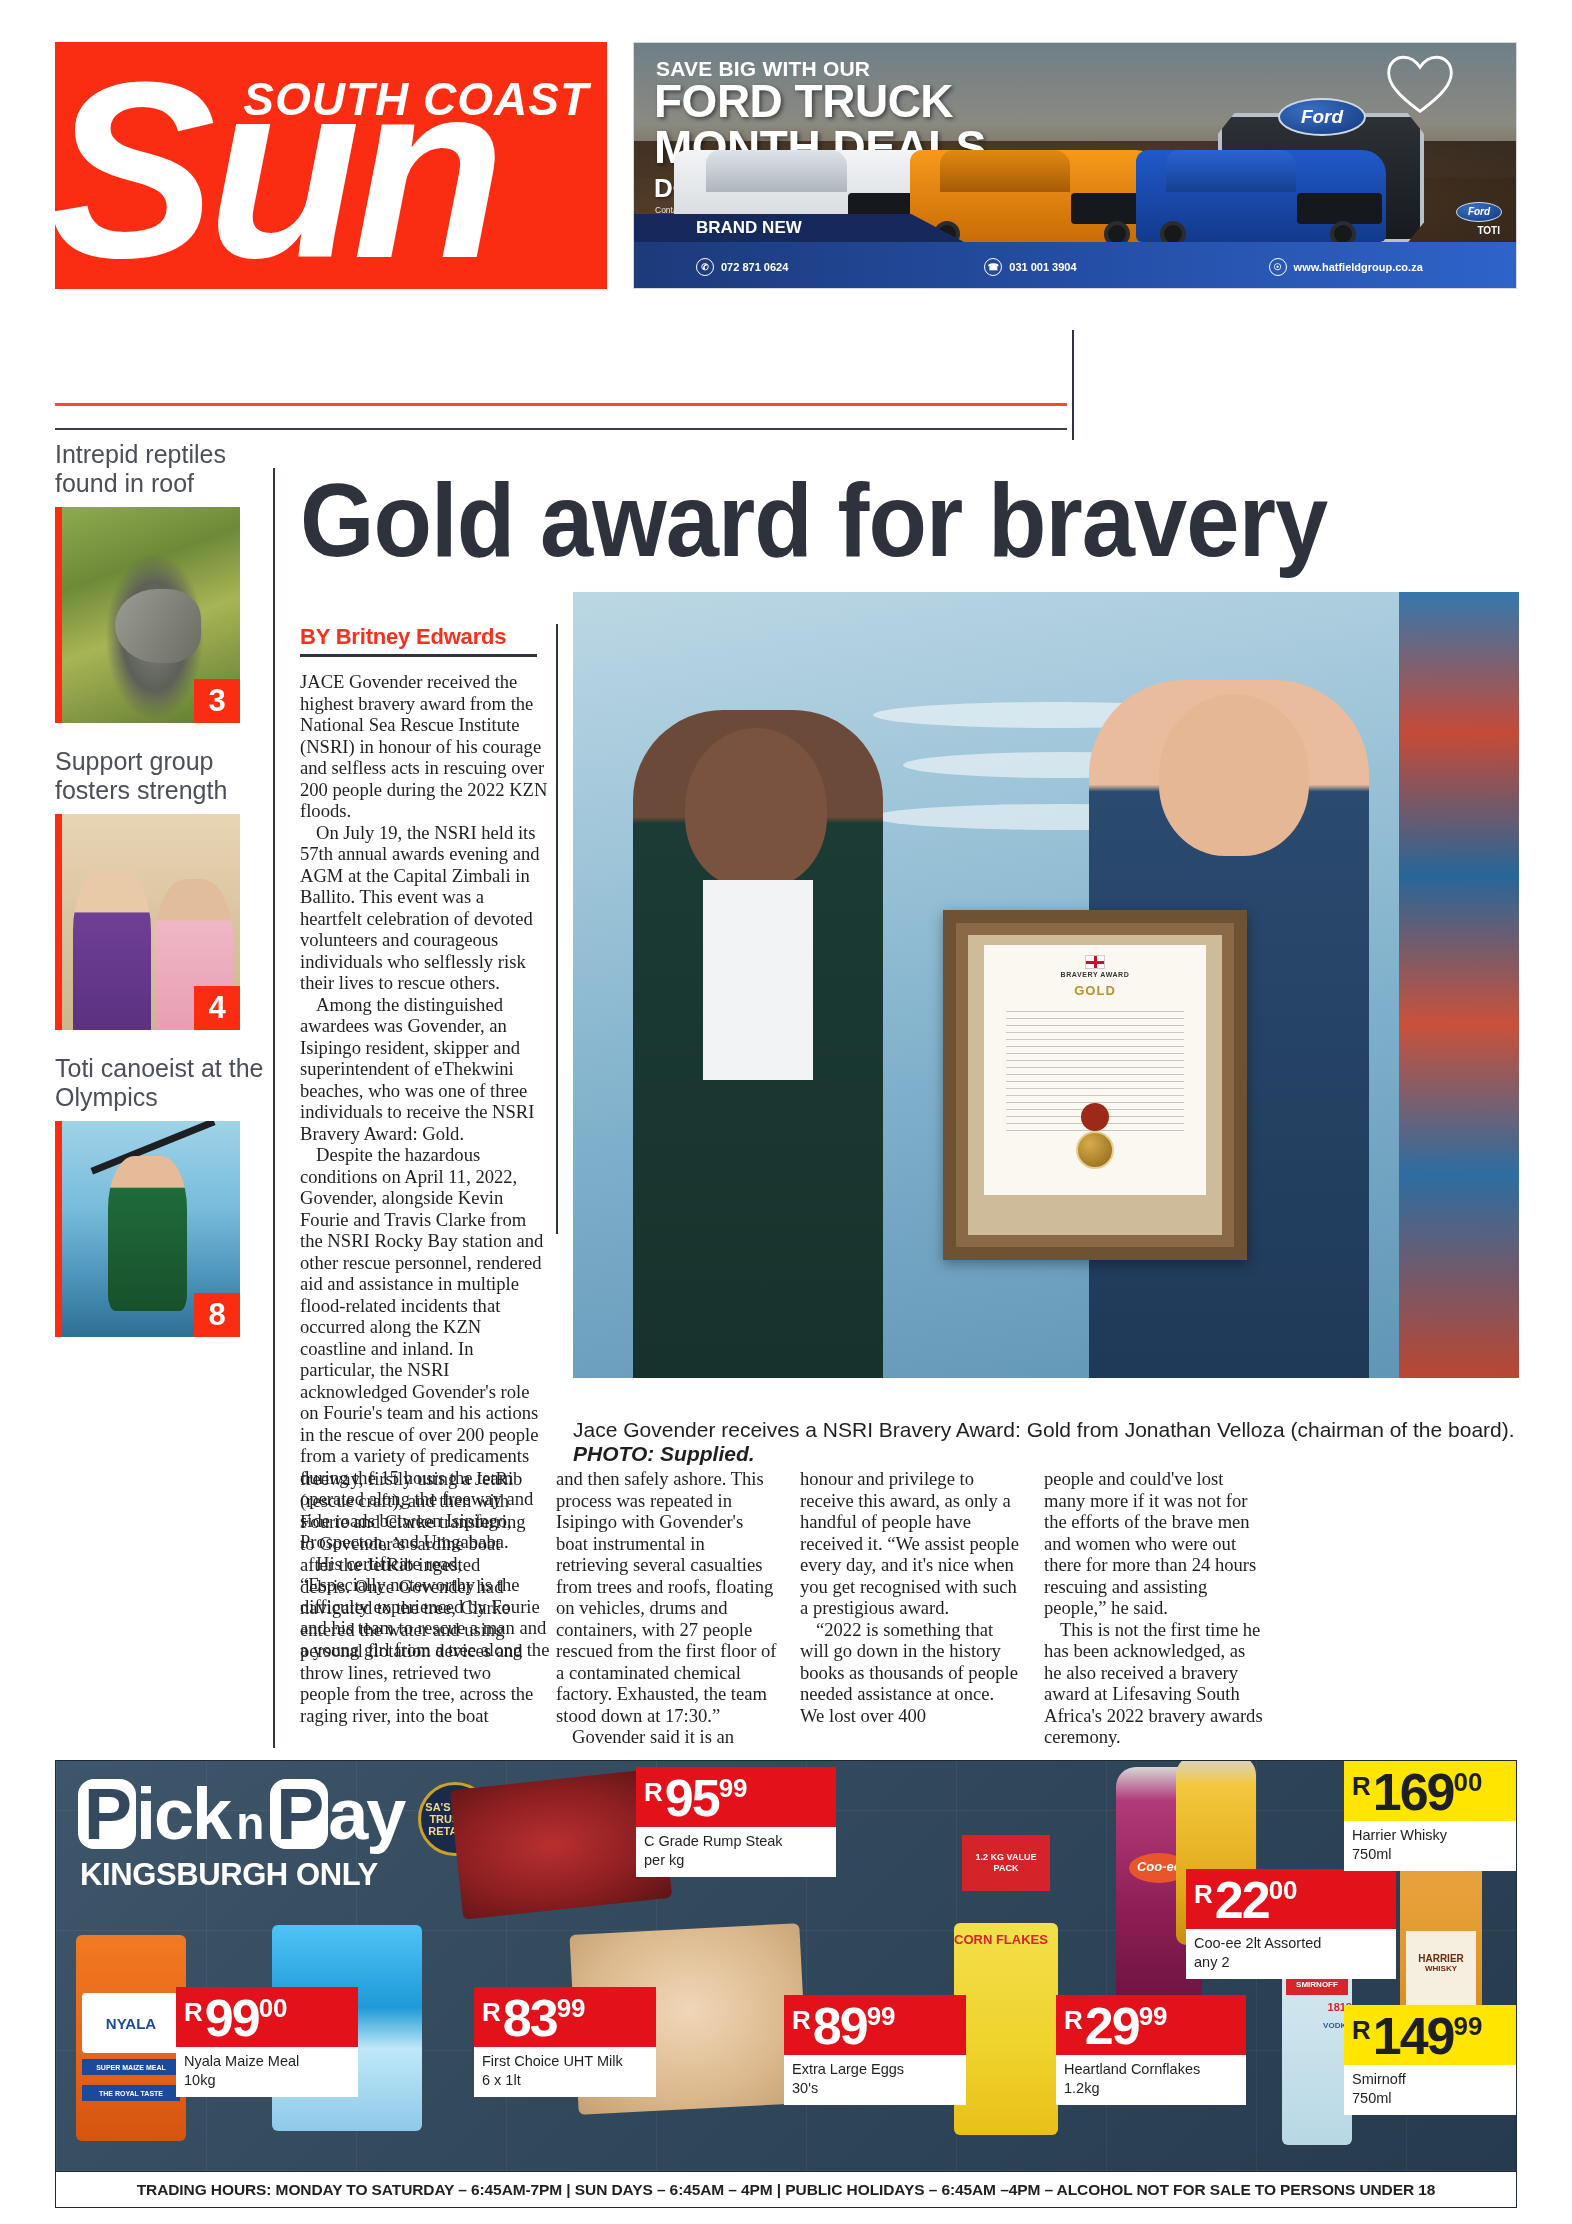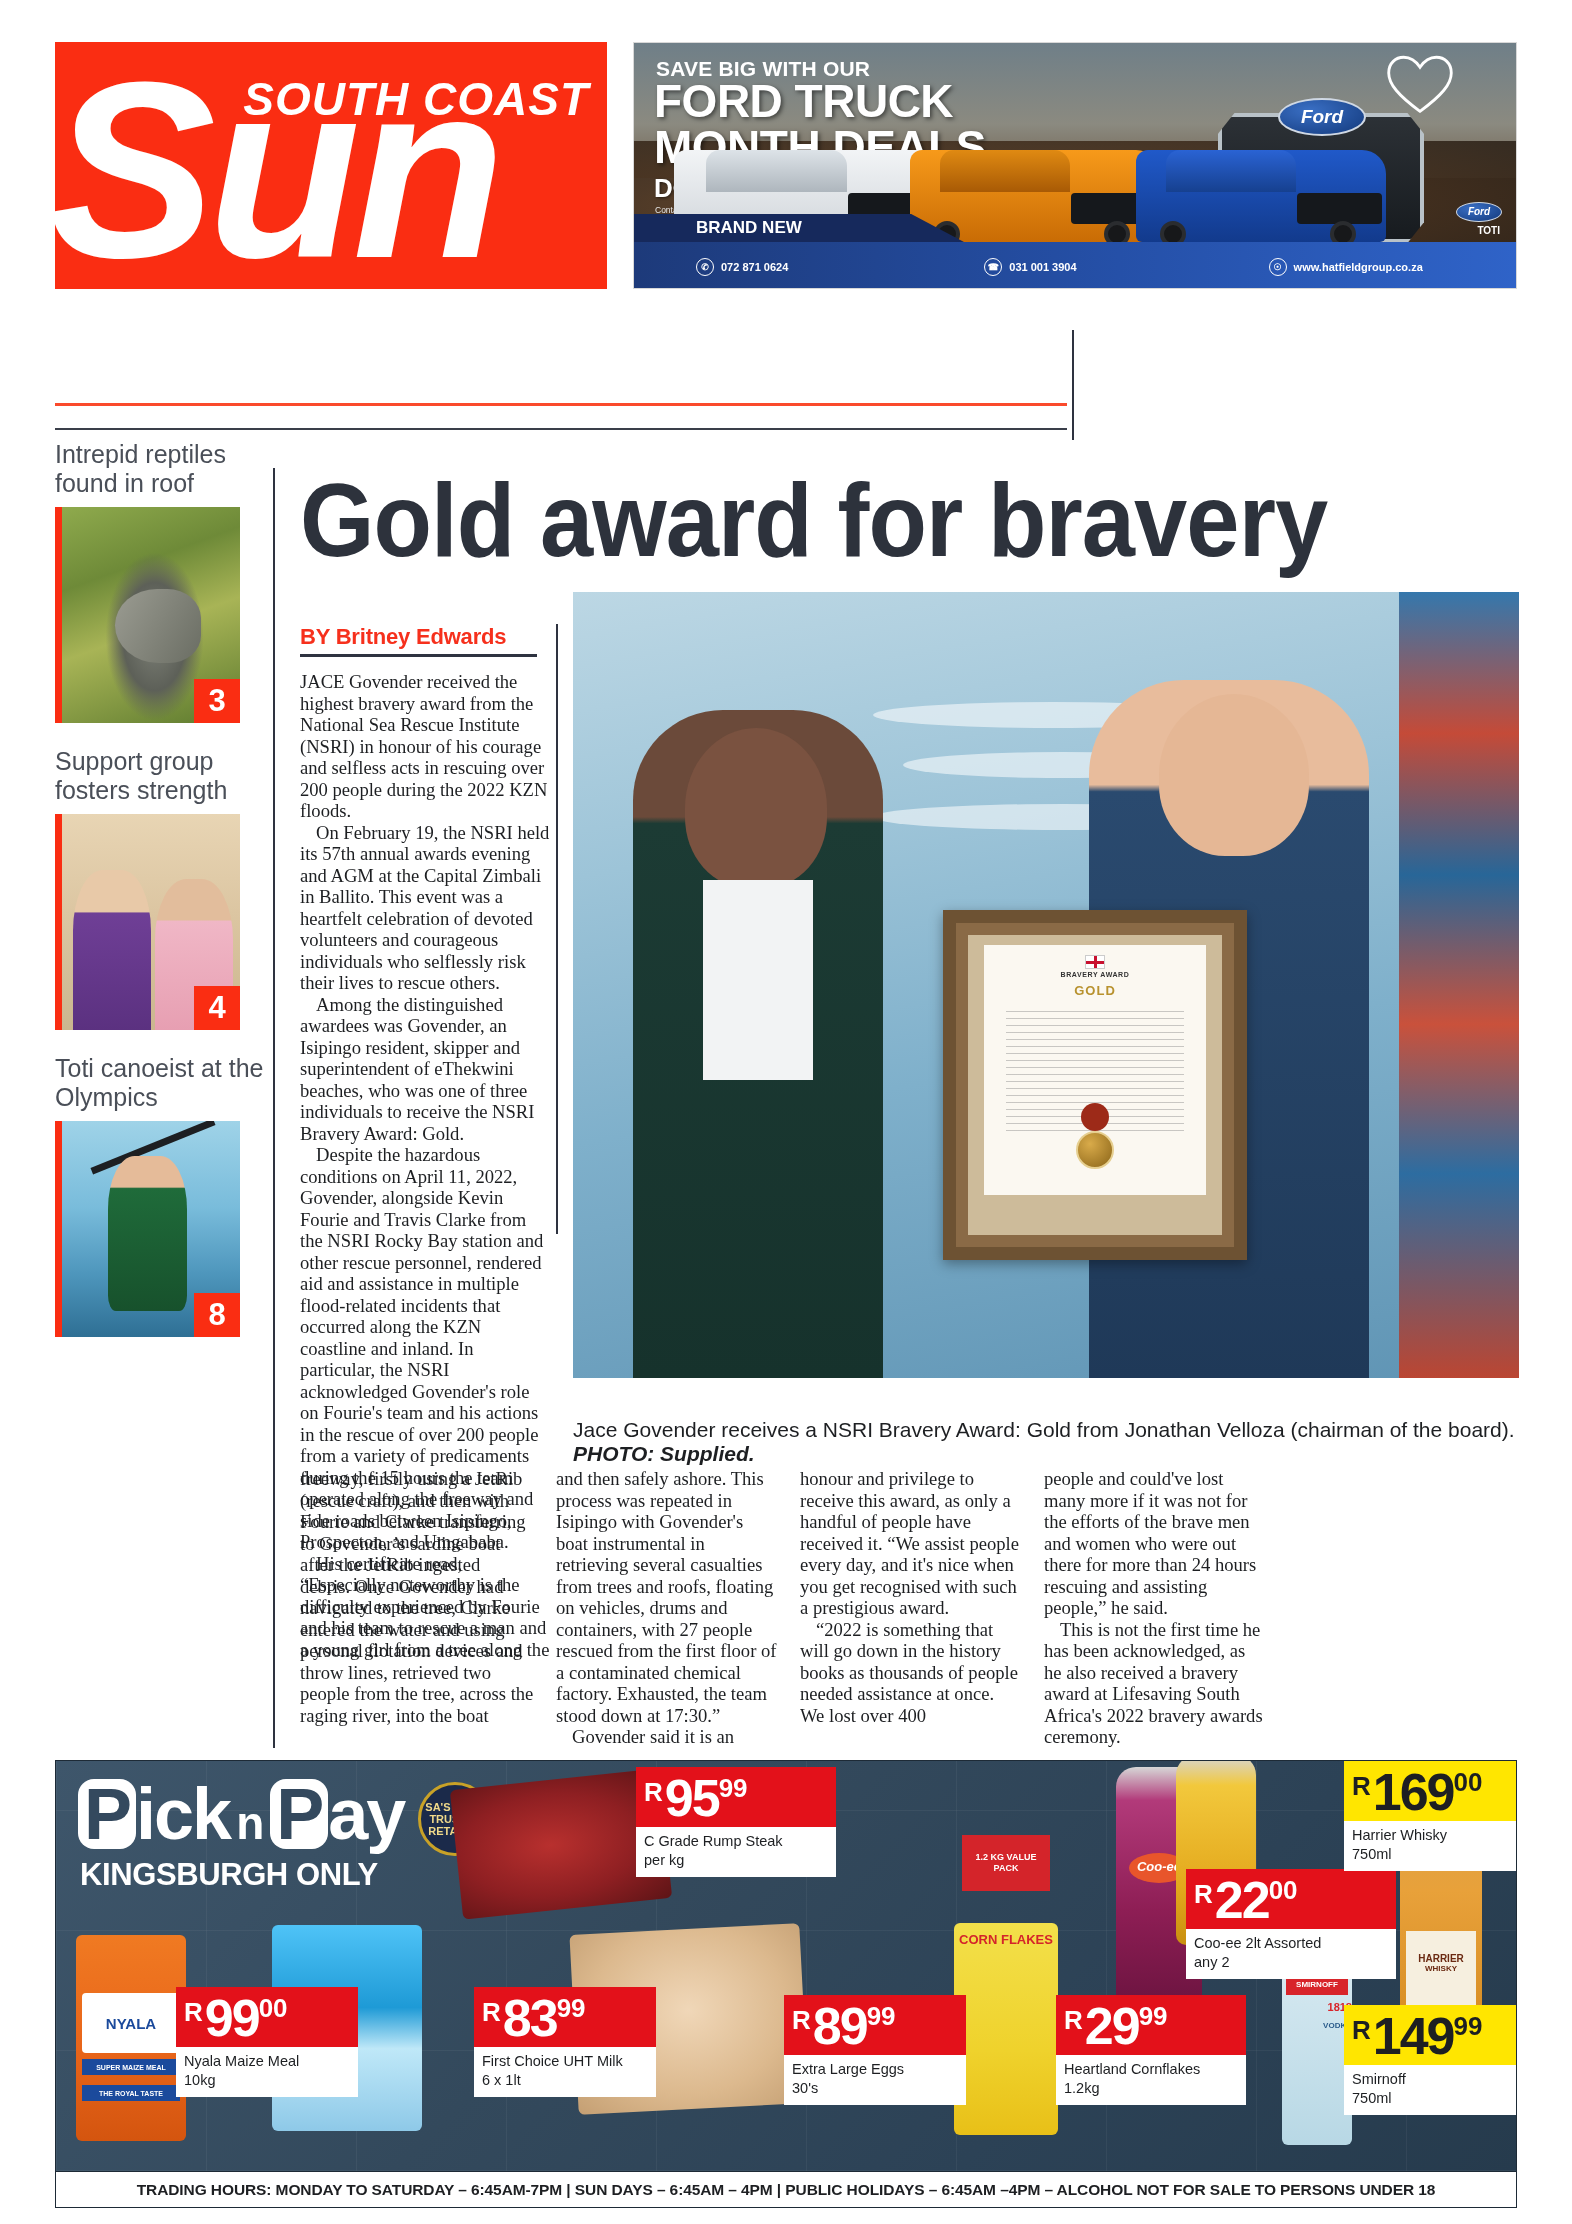--- a/index.html
+++ b/index.html
@@ -372,21 +372,21 @@
   </div>
   <div class="sb-vline"></div>
 
   <div class="headline">Gold award for bravery</div>
 
   <div class="col1">
     <div class="byline">BY Britney Edwards</div>
     <div class="byline-rule"></div>
     <div class="body-serif">
       <p class="first">JACE Govender received the highest bravery award from the National Sea Rescue Institute (NSRI) in honour of his courage and selfless acts in rescuing over 200 people during the 2022 KZN floods.</p>
-      <p>On February 19, the NSRI held its 57th annual awards evening and AGM at the Capital Zimbali in Ballito. This event was a heartfelt celebration of devoted volunteers and courageous individuals who selflessly risk their lives to rescue others.</p>
+      <p>On July 19, the NSRI held its 57th annual awards evening and AGM at the Capital Zimbali in Ballito. This event was a heartfelt celebration of devoted volunteers and courageous individuals who selflessly risk their lives to rescue others.</p>
       <p>Among the distinguished awardees was Govender, an Isipingo resident, skipper and superintendent of eThekwini beaches, who was one of three individuals to receive the NSRI Bravery Award: Gold.</p>
       <p>Despite the hazardous conditions on April 11, 2022, Govender, alongside Kevin Fourie and Travis Clarke from the NSRI Rocky Bay station and other rescue personnel, rendered aid and assistance in multiple flood-related incidents that occurred along the KZN coastline and inland. In particular, the NSRI acknowledged Govender's role on Fourie's team and his actions in the rescue of over 200 people from a variety of predicaments during the 15 hours the team operated along the freeway and side roads between Isipingo, Prospecton, and Umgababa.</p>
       <p>His certificate read, “Especially noteworthy is the difficulty experienced by Fourie and his team to rescue a man and a young girl from a tree along the</p>
     </div>
   </div>
   <div class="col1-vline"></div>
 
   <div class="hero">
     <div class="wall"></div>
     <div class="wave" style="left:300px; top:110px; width:360px;"></div>
@@ -465,21 +465,21 @@
                   display:flex;align-items:center;justify-content:center;font-weight:bold;">SUPER MAIZE MEAL</div>
       <div style="position:absolute;left:6px;top:150px;right:6px;height:16px;background:#1b4a9c;color:#fff;font-size:7px;
                   display:flex;align-items:center;justify-content:center;font-weight:bold;">THE ROYAL TASTE</div>
     </div>
     <div class="prod" style="left:216px; top:164px; width:150px; height:206px;
          background:linear-gradient(180deg,#4fc3f7 0%,#1e9ad6 40%,#bfe8f8 60%,#8ec9e8 100%);"></div>
     <div class="prod" style="left:518px; top:168px; width:230px; height:180px;
          background:radial-gradient(ellipse at 50% 45%, #f0d7b8 0%, #dcb98e 60%, #c49f73 100%); transform:rotate(-3deg);"></div>
     <div class="prod" style="left:898px; top:162px; width:104px; height:212px;
          background:linear-gradient(180deg,#f3e04a 0%,#efd22c 60%,#e8c018 100%);">
-      <div style="position:absolute;left:0;right:0;top:10px;text-align:center;color:#d4242a;font-weight:bold;font-size:13px;line-height:14px;">CORN FLAKES</div>
+      <div style="position:absolute;left:0;right:0;top:10px;color:#d4242a;font-weight:bold;font-size:13px;line-height:14px;">CORN FLAKES</div>
       <div style="position:absolute;left:8px;top:-88px;width:88px;height:56px;background:#d4242a;color:#fff;font-weight:bold;
                   font-size:9px;display:flex;align-items:center;justify-content:center;text-align:center;line-height:11px;">1.2 KG VALUE PACK</div>
     </div>
     <div class="prod" style="left:1060px; top:6px; width:86px; height:238px;
          background:linear-gradient(180deg,#d6d6d6 0%,#b23a7a 14%,#8e1e55 60%,#6c1440 100%); border-radius:20px 20px 10px 10px;">
       <div style="position:absolute;left:50%;margin-left:-30px;top:86px;width:60px;height:30px;background:#e8552b;border-radius:50%;
                   color:#fff;font-style:italic;font-weight:bold;font-size:13px;text-align:center;line-height:28px;">Coo-ee</div>
     </div>
     <div class="prod" style="left:1120px; top:-6px; width:80px; height:190px;
          background:linear-gradient(180deg,#d6d6d6 0%,#f2c83c 16%,#e3a81c 70%,#c98f10 100%); border-radius:20px 20px 10px 10px;"></div>

